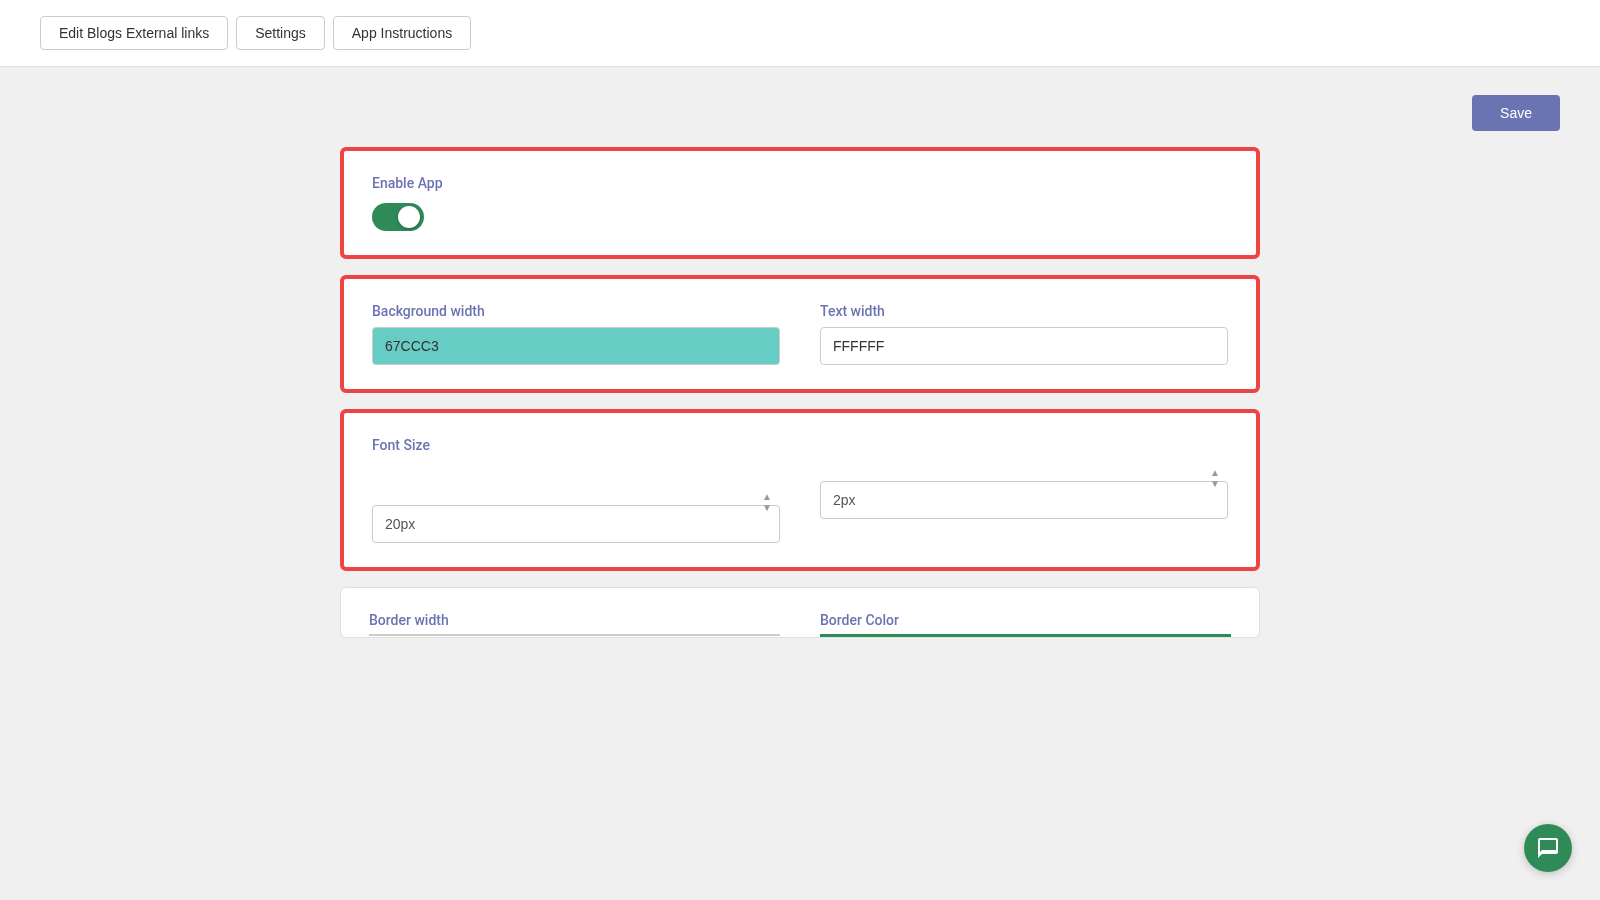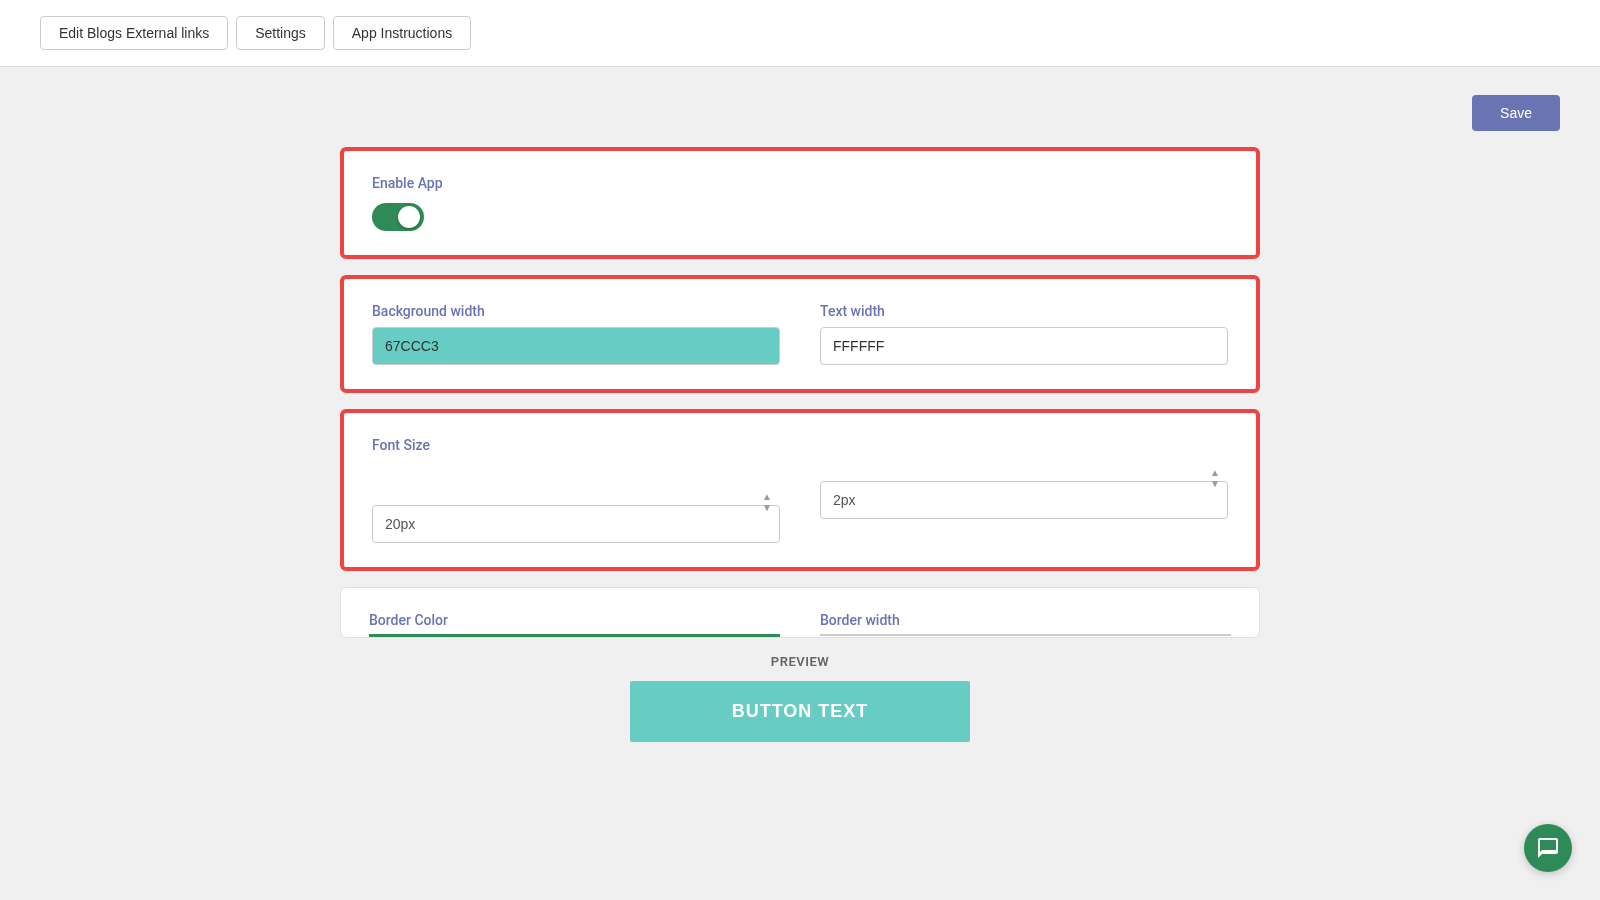--- a/index.html
+++ b/index.html
@@ -336,32 +336,28 @@
             <span>▼</span>
           </div>
         </div>
       </div>
     </div>
   </div>
 
   <div class="partial-card">
     <div class="border-field-row">
       <div class="border-field-col">
+        <div class="border-field-label border-width-underline">Border width</div>
+      </div>
+      <div class="border-field-col">
         <div class="border-field-label border-color-underline">Border Color</div>
       </div>
-      <div class="border-field-col">
-        <div class="border-field-label border-width-underline">Border width</div>
-      </div>
     </div>
   </div>
 
-  <div class="preview-section">
-    <div class="preview-label">PREVIEW</div>
-    <button class="preview-button">BUTTON TEXT</button>
-  </div>
 
 </div>
 
 <div class="chat-bubble">
   <svg viewBox="0 0 24 24" xmlns="http://www.w3.org/2000/svg">
     <path d="M20 2H4C2.9 2 2 2.9 2 4v18l4-4h14c1.1 0 2-.9 2-2V4c0-1.1-.9-2-2-2zm0 12H6l-2 2V4h16v10z"></path>
   </svg>
 </div>
 
 </body></html>

